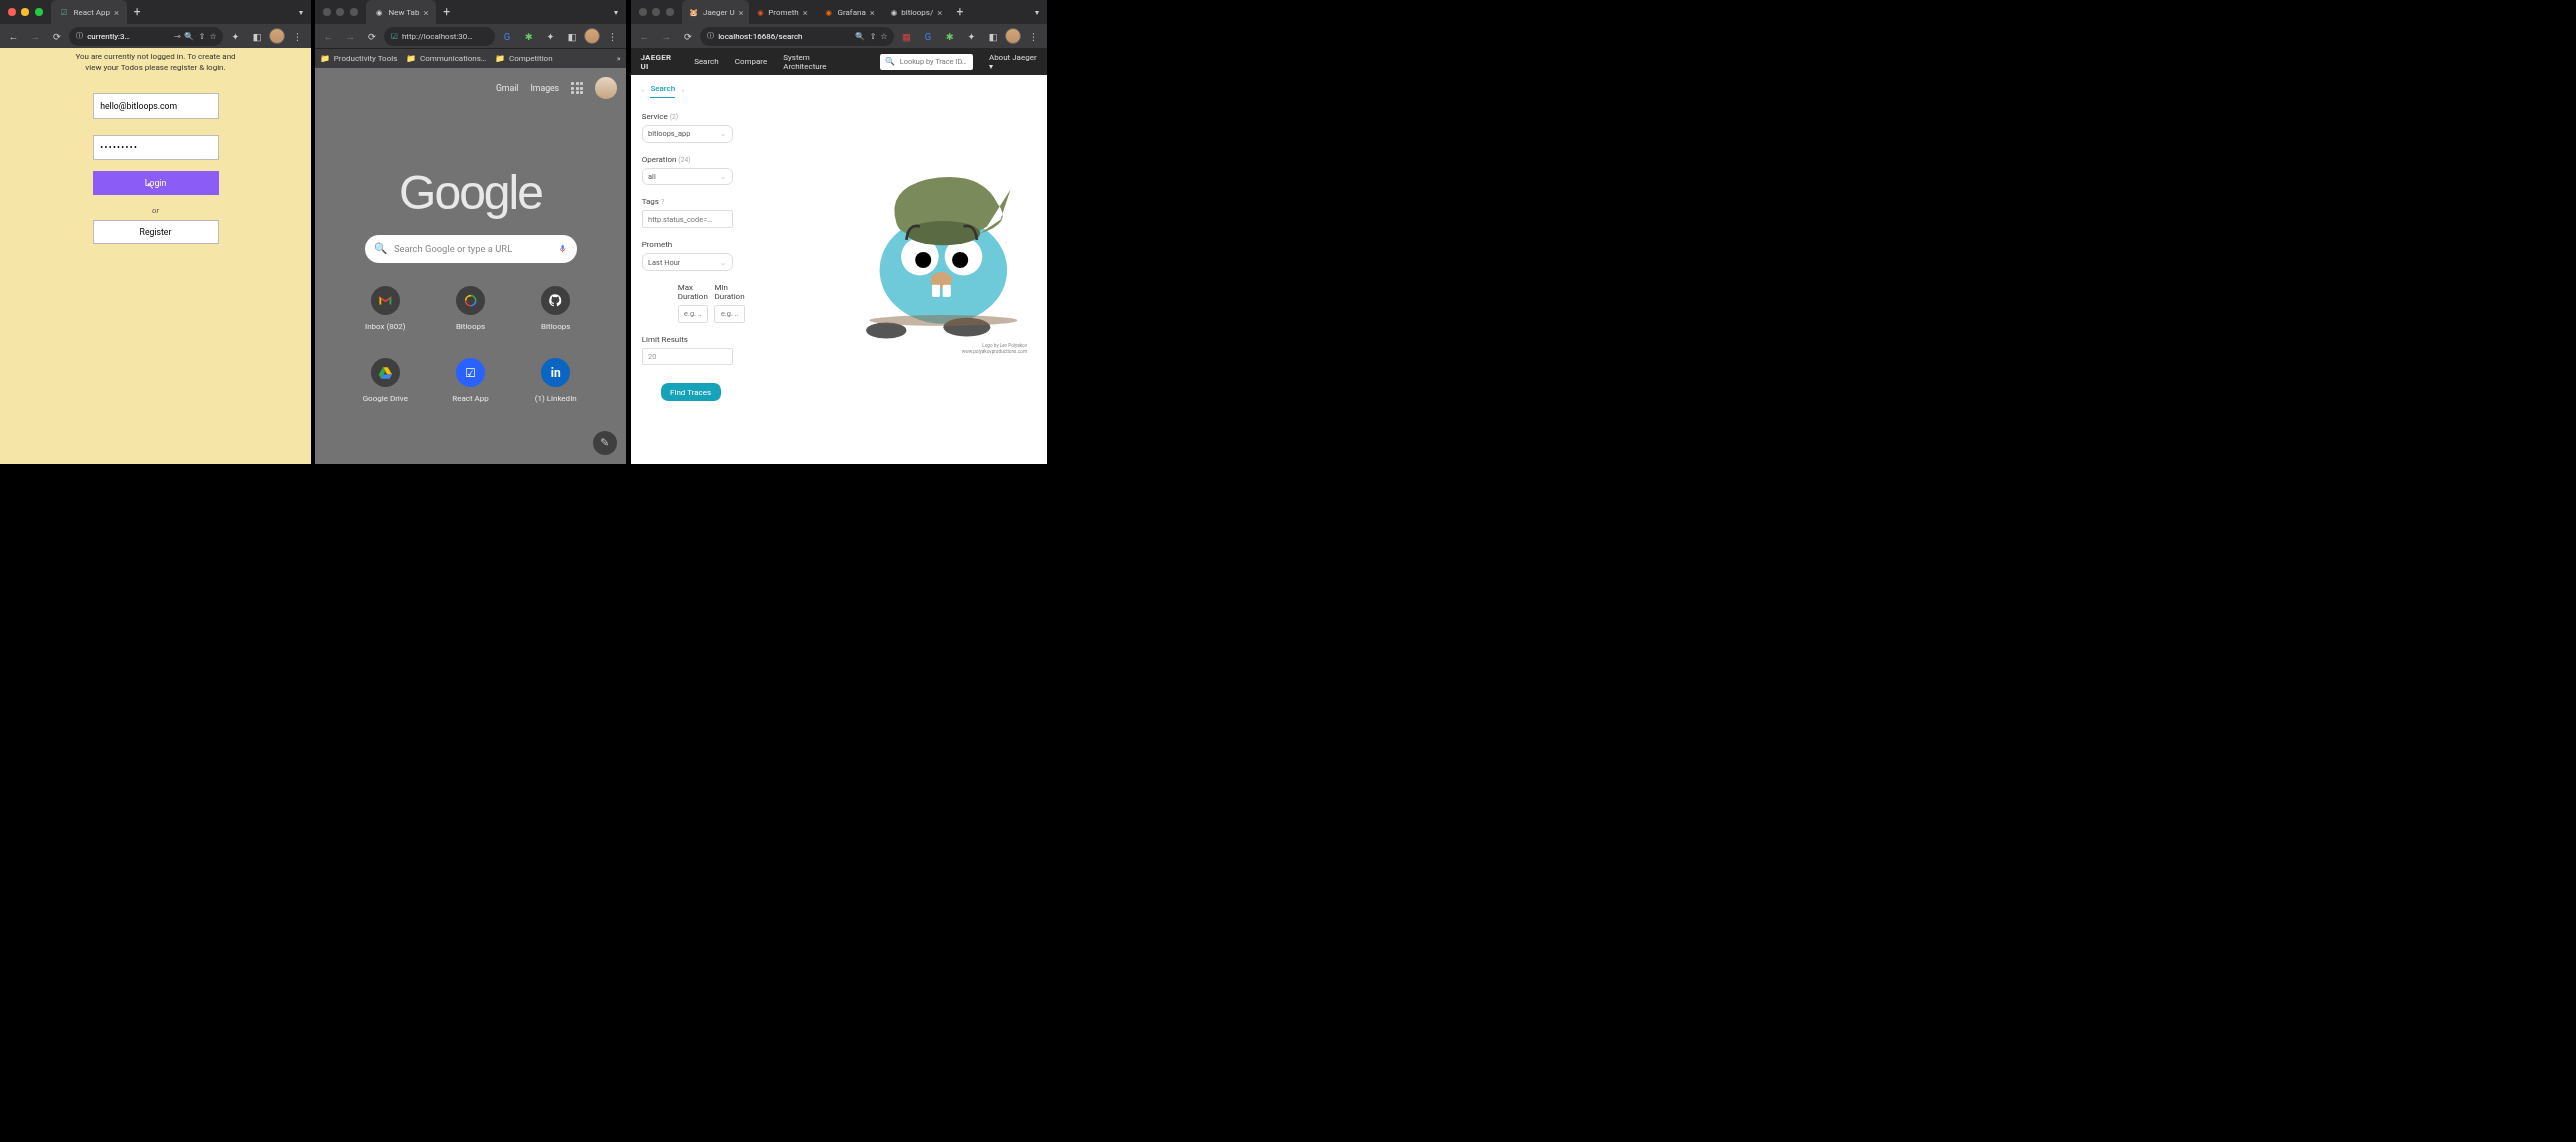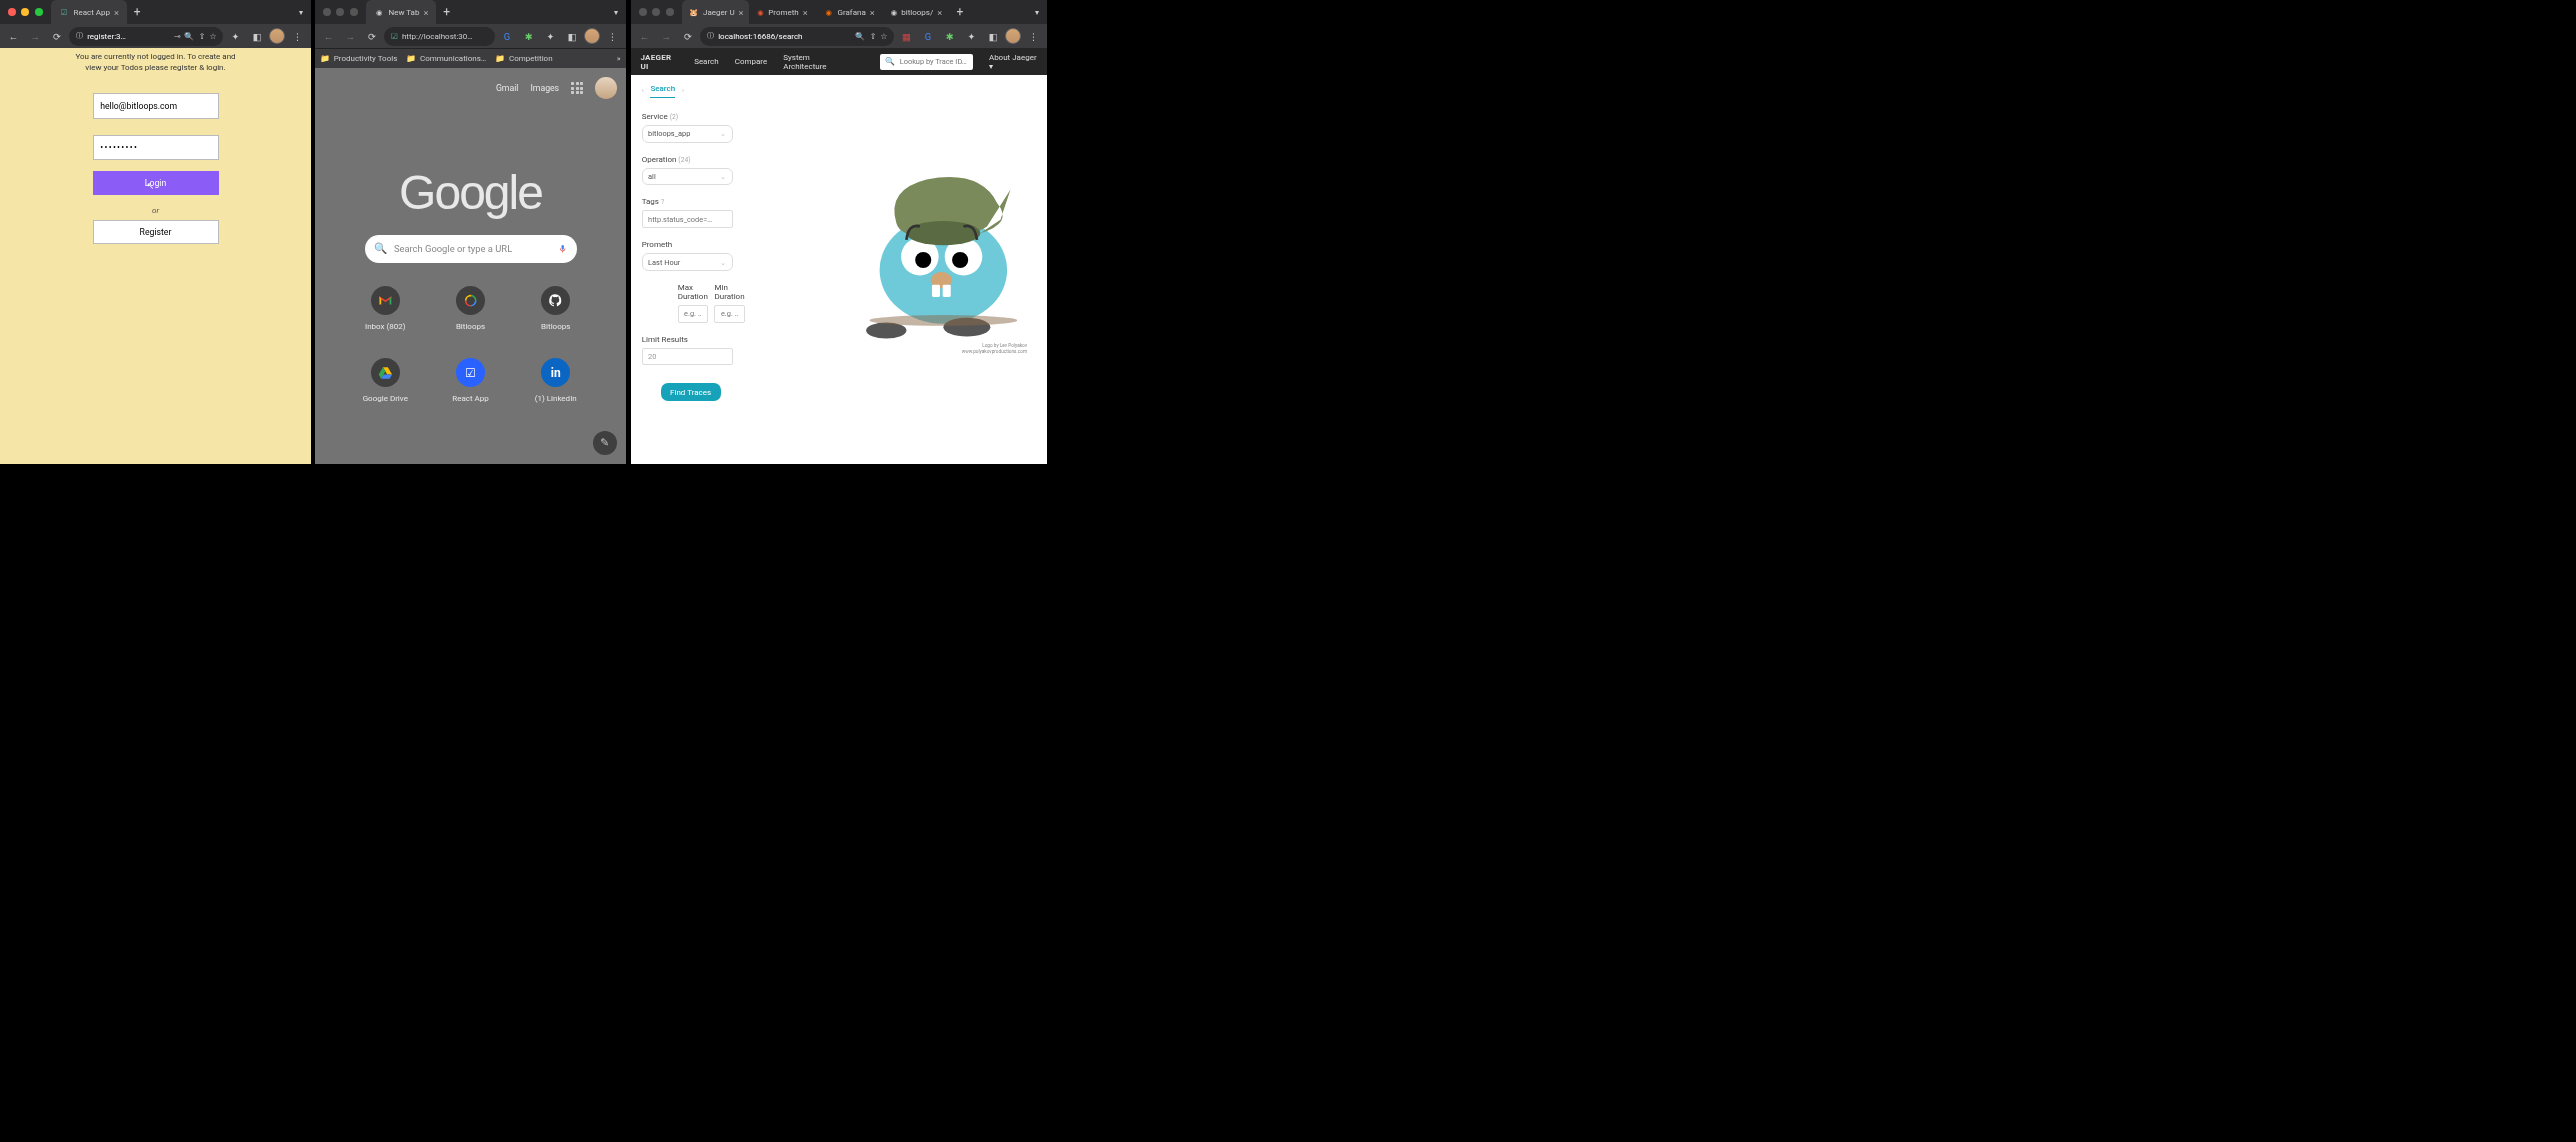--- a/index.html
+++ b/index.html
@@ -111,21 +111,21 @@
       <div class="newtab">+</div>
     </div>
     <div class="tabdrop">▾</div>
   </div>
   <div class="toolbar">
     <div class="tbtn">←</div>
     <div class="tbtn dim">→</div>
     <div class="tbtn">⟳</div>
     <div class="omnibox">
       <span class="lock">ⓘ</span>
-      <span style="color:#fff;">register:3…</span>
+      <span style="color:#fff;">currently:3…</span>
       <span style="margin-left:auto;">⊸</span>
       <span>🔍</span>
       <span>⇧</span>
       <span>☆</span>
     </div>
     <div class="tbtn">✦</div>
     <div class="tbtn">◧</div>
     <div class="avatar"></div>
     <div class="tbtn">⋮</div>
   </div>

